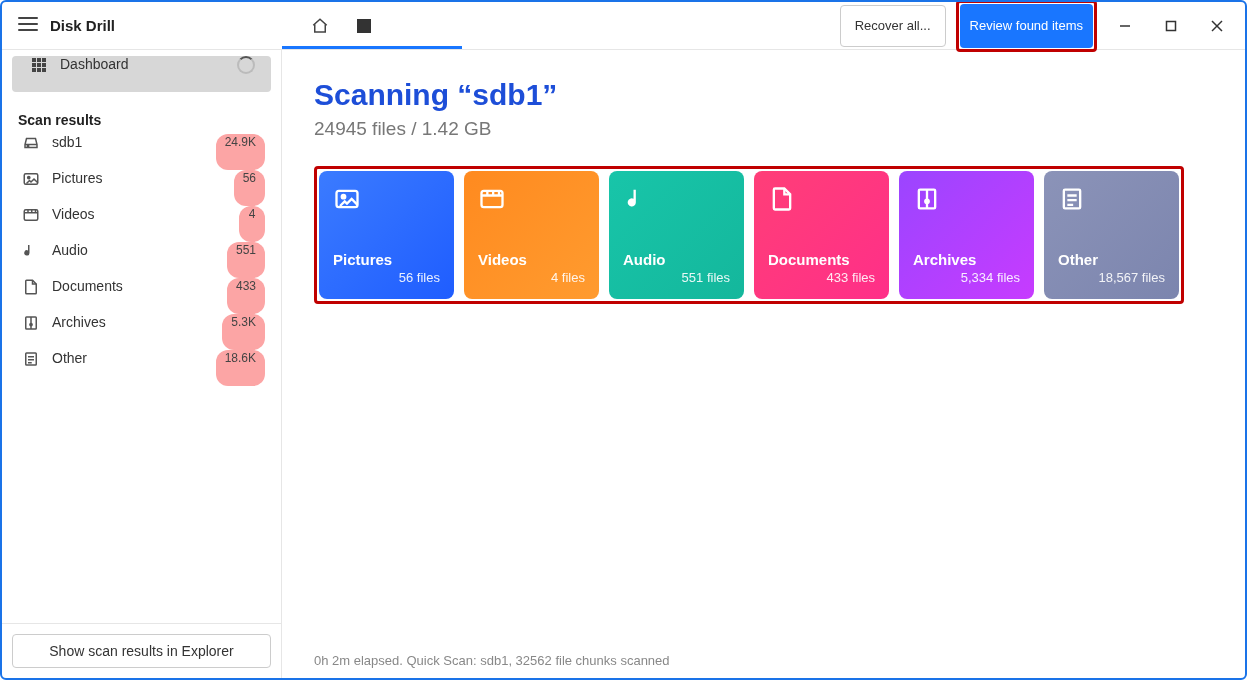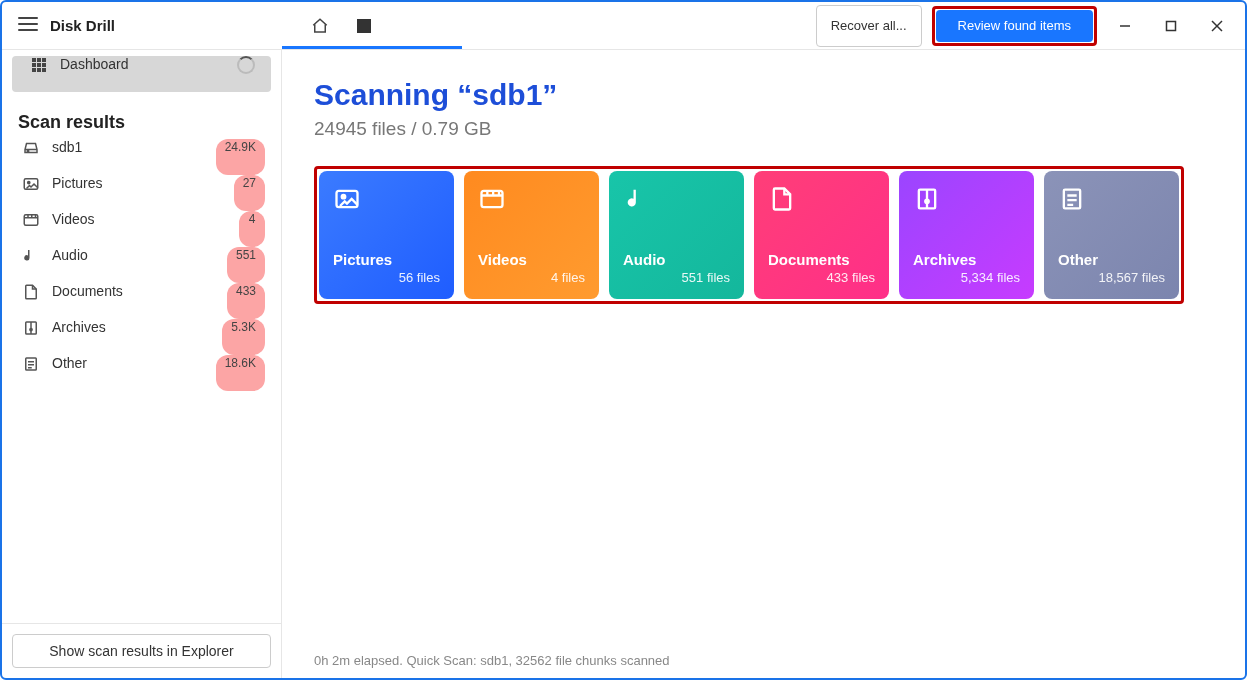--- a/index.html
+++ b/index.html
@@ -30,32 +30,32 @@
   padding-left: 16px;
 }
 .hamburger { width: 20px; height: 14px; display:flex; flex-direction:column; justify-content:space-between;}
 .hamburger span{height:2px;background:#444;border-radius:1px;}
 .app-name { font-weight:600; font-size:15px; color:#222;}
 .t-tabs { display:flex; align-items:center; gap:24px; padding-left:28px; height:100%;}
 .tab-icon { width:20px; height:20px; color:#444; display:flex; align-items:center; justify-content:center;}
 .tab-indicator { position:absolute; left:280px; bottom:0; width:180px; height:3px; background:#1976ff;}
 .t-right { margin-left:auto; display:flex; align-items:center; gap:10px; padding-right:10px;}
 .btn-outline { height:42px; padding:0 14px; border:1px solid #ccc; border-radius:4px; background:#fff; color:#333; font-size:13px; cursor:pointer;}
-.btn-primary { height:32px; padding:0 22px; border:none; border-radius:4px; background:#1976ff; color:#fff; font-size:13px; cursor:pointer;}
+.btn-primary { height:44px; padding:0 10px; border:none; border-radius:4px; background:#1976ff; color:#fff; font-size:13px; cursor:pointer;}
 .btn-primary-wrap { border:3px solid #c00000; border-radius:4px; padding:1px;}
 .winctrl { width:36px; height:32px; display:flex; align-items:center; justify-content:center; color:#333; font-size:14px; cursor:pointer;}
 .content { flex:1; display:flex; min-height:0;}
 .sidebar { width:280px; border-right:1px solid #e6e6e6; display:flex; flex-direction:column; }
 .sb-scroll{ flex:1; overflow:auto; }
 .sb-item { display:flex; height:36px; padding:0 16px 0 20px; gap:12px; font-size:14px; color:#333; cursor:pointer;}
 .sb-item.active { background:#d7d7d7; margin:6px 10px 6px 10px; border-radius:4px; padding-left:18px;}
 .sb-item .icon { width:18px; height:18px; color:#555; display:flex; align-items:center; justify-content:center;}
 .sb-item .label { flex:1; }
 .pill { background:#fca5a5; color:#444; border-radius:12px; padding:1px 9px; font-size:12px; min-width:26px; text-align:center;}
-.sb-heading { padding:14px 16px 6px 16px; font-weight:600; font-size:18px; color:#222;}
+.sb-heading { padding:14px 16px 6px 16px; font-weight:600; font-size:14px; color:#222;}
 .sb-footer { border-top:1px solid #e6e6e6; padding:10px;}
 .sb-footer button{ width:100%; height:34px; border:1px solid #ccc; background:#fff; border-radius:4px; font-size:14px; color:#333; cursor:pointer;}
 .main { flex:1; display:flex; flex-direction:column; padding:28px 32px 10px 32px; min-width:0;}
 h1 { font-size:30px; font-weight:700; color:#1d4ed8; margin-bottom:6px;}
 .subtitle { font-size:19px; color:#777; margin-bottom:26px;}
 .cards-wrap { border:3px solid #c00000; border-radius:4px; padding:2px; width:fit-content;}
 .cards { display:flex; gap:10px;}
 .card { width:135px; height:128px; border-radius:8px; color:#fff; padding:14px 14px; display:flex; flex-direction:column; cursor:pointer;}
 .card .cicon { width:28px; height:28px; margin-bottom:auto;}
 .card .ctitle { font-size:15px; font-weight:600; margin-bottom:2px;}
@@ -154,21 +154,21 @@
       </div>
       <div class="sb-item">
         <span class="icon">
             <svg width="18" height="18" viewBox="0 0 24 24" fill="none" stroke="#555" stroke-width="2">
               <rect x="3" y="5" width="18" height="14" rx="2"></rect>
               <circle cx="9" cy="10" r="1.5" fill="#555"></circle>
               <path d="M21 17l-5-5-4 4-2-2-4 4"></path>
             </svg>
           </span>
         <span class="label">Pictures</span>
-        <span class="pill">27</span>
+        <span class="pill">56</span>
       </div>
       <div class="sb-item">
         <span class="icon">
             <svg width="18" height="18" viewBox="0 0 24 24" fill="none" stroke="#555" stroke-width="2">
               <rect x="3" y="5" width="18" height="14" rx="2"></rect>
               <line x1="3" y1="9" x2="21" y2="9"></line>
               <line x1="8" y1="5" x2="8" y2="9"></line>
               <line x1="13" y1="5" x2="13" y2="9"></line>
               <line x1="18" y1="5" x2="18" y2="9"></line>
             </svg>
@@ -219,21 +219,21 @@
         <span class="pill">18.6K</span>
       </div>
     </div>
     <div class="sb-footer">
       <button>Show scan results in Explorer</button>
     </div>
   </div>
 
   <div class="main">
     <h1>Scanning “sdb1”</h1>
-    <div class="subtitle">24945 files / 0.79 GB</div>
+    <div class="subtitle">24945 files / 1.42 GB</div>
 
     <div class="cards-wrap">
       <div class="cards">
         <div class="card c-pictures">
           <div class="cicon">
               <svg width="28" height="28" viewBox="0 0 24 24" fill="none" stroke="#fff" stroke-width="2">
                 <rect x="3" y="5" width="18" height="14" rx="2"></rect>
                 <circle cx="9" cy="10" r="1.5" fill="#fff"></circle>
                 <path d="M21 17l-5-5-4 4-2-2-4 4"></path>
               </svg>

